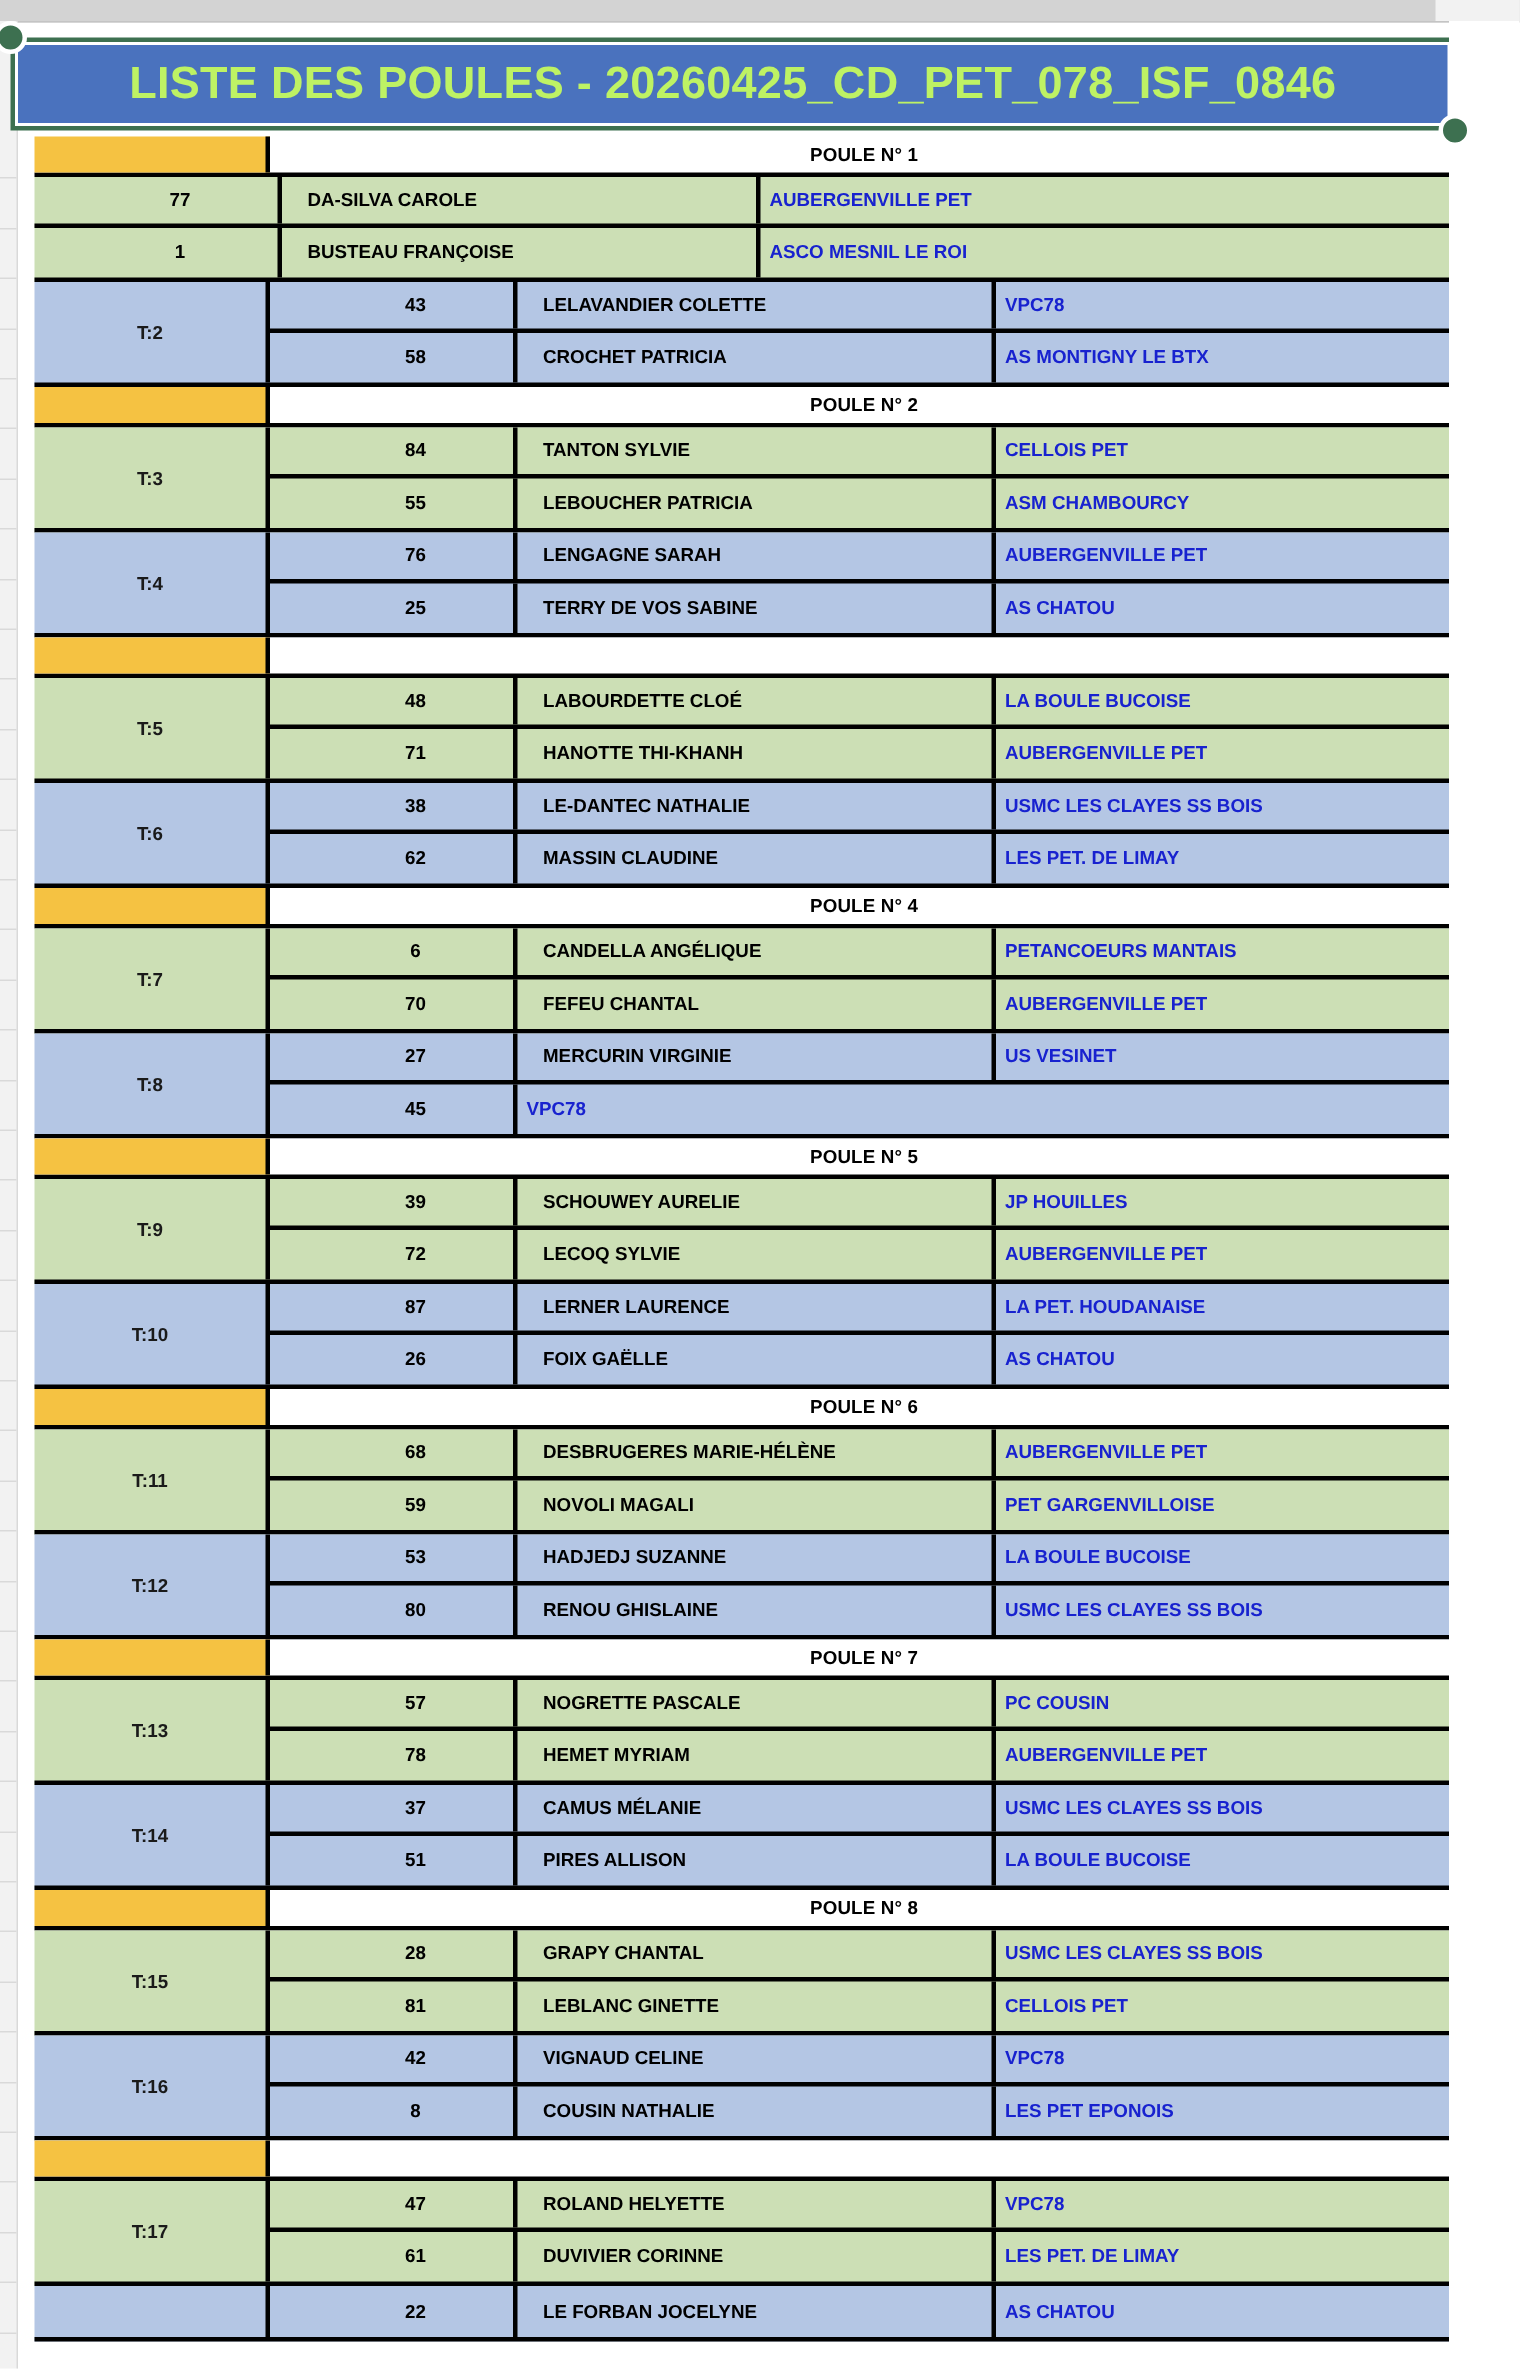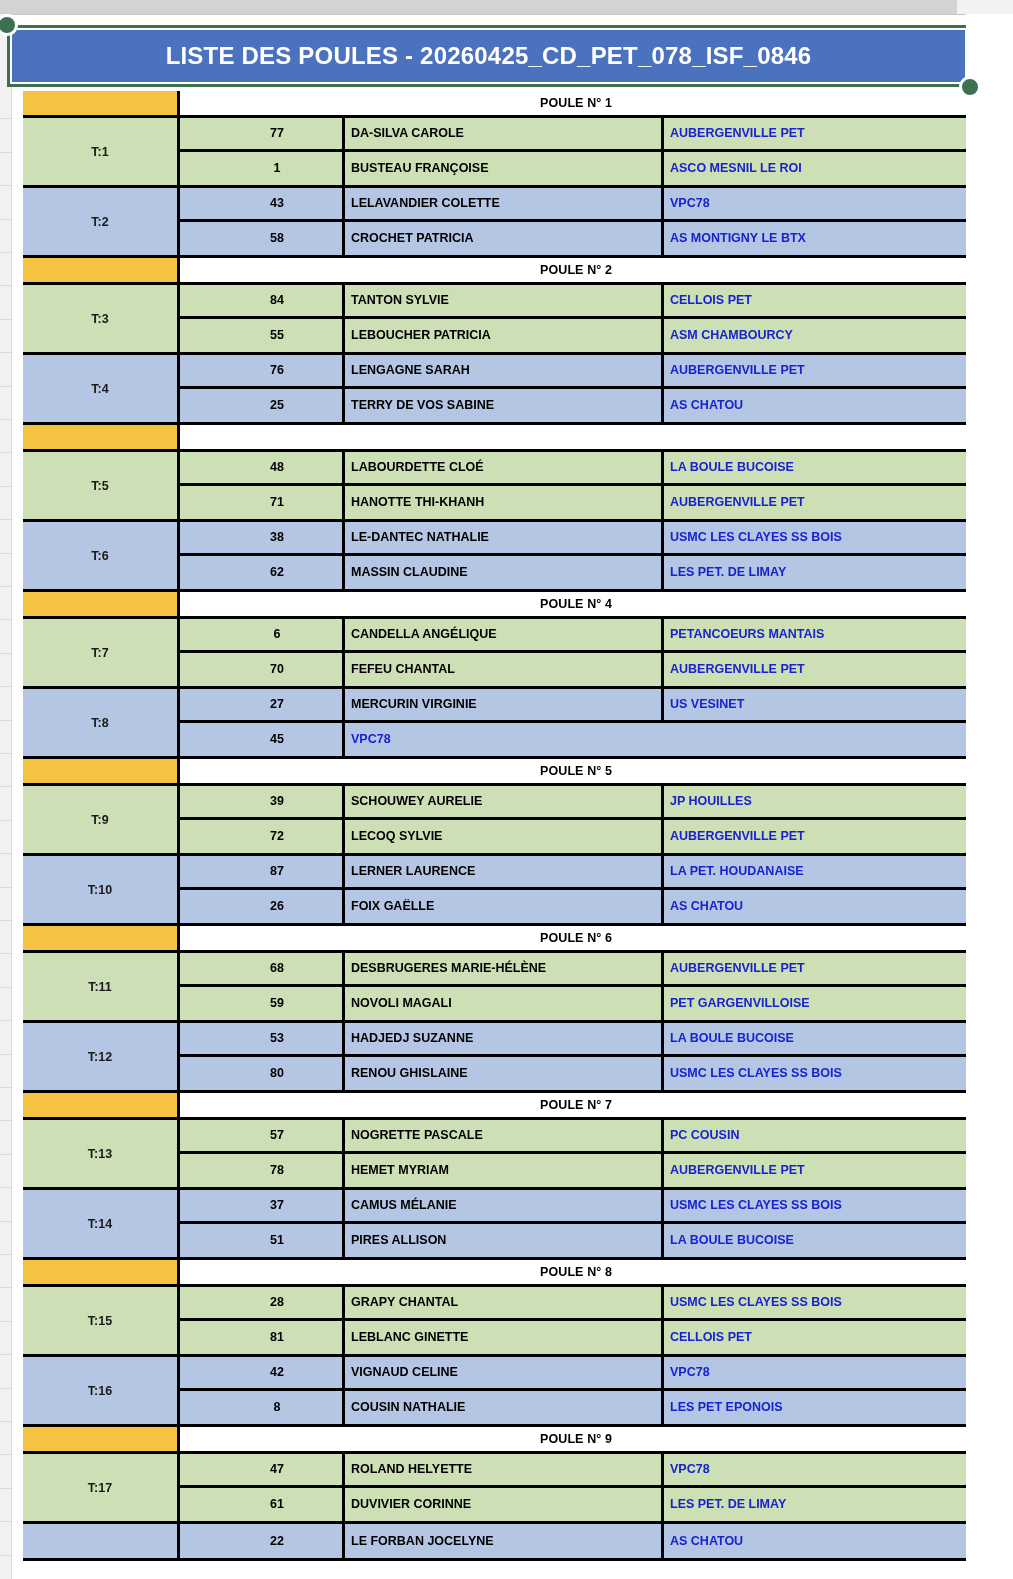--- a/index.html
+++ b/index.html
@@ -77,22 +77,22 @@
     position: absolute;
     left: 5px; top: 5px;
     width: 953px; height: 52px;
     background: #4a72be;
     display: flex;
     align-items: center;
     justify-content: center;
     box-sizing: border-box;
   }
   .title-cell .title-text {
-    color: #ffffff;
-    font-size: 24px;
+    color: #bef264;
+    font-size: 30px;
     font-weight: bold;
     letter-spacing: 0.2px;
     white-space: nowrap;
   }
   .handle {
     position: absolute;
     width: 22px; height: 22px;
     border-radius: 50%;
     background: #3d7050;
     border: 3px solid #ffffff;
@@ -177,21 +177,21 @@
     font-weight: bold;
     color: #000000;
     border-right: 3px solid #000000;
     box-sizing: border-box;
     padding-left: 32px;
   }
   .p-name {
     width: 319px;
     display: flex;
     align-items: center;
-    padding-left: 6px;
+    padding-left: 17px;
     font-size: 12.5px;
     font-weight: bold;
     color: #000000;
     border-right: 3px solid #000000;
     box-sizing: border-box;
     white-space: nowrap;
     overflow: hidden;
   }
   .p-club {
     flex: 1;
@@ -280,21 +280,20 @@
     <div class="handle tl"></div>
     <div class="handle br"></div>
   </div>
 
   <div id="grid">
       <div class="poule-head">
         <div class="ph-left"></div>
         <div class="ph-title">POULE N° 1</div>
       </div>
       <div class="team-block g">
-        <div class="tb-label">T:1</div>
         <div class="tb-players">
           <div class="p-row first">
             <div class="p-num">77</div>
             <div class="p-name">DA-SILVA CAROLE</div>
             <div class="p-club">AUBERGENVILLE PET</div>
           </div>
           <div class="p-row">
             <div class="p-num">1</div>
             <div class="p-name">BUSTEAU FRANÇOISE</div>
             <div class="p-club">ASCO MESNIL LE ROI</div>
@@ -547,21 +546,20 @@
           </div>
           <div class="p-row">
             <div class="p-num">8</div>
             <div class="p-name">COUSIN NATHALIE</div>
             <div class="p-club">LES PET EPONOIS</div>
           </div>
         </div>
       </div>
       <div class="poule-head">
         <div class="ph-left"></div>
-        <div class="ph-title">POULE N° 9</div>
       </div>
       <div class="team-block g">
         <div class="tb-label">T:17</div>
         <div class="tb-players">
           <div class="p-row first">
             <div class="p-num">47</div>
             <div class="p-name">ROLAND HELYETTE</div>
             <div class="p-club">VPC78</div>
           </div>
           <div class="p-row">

